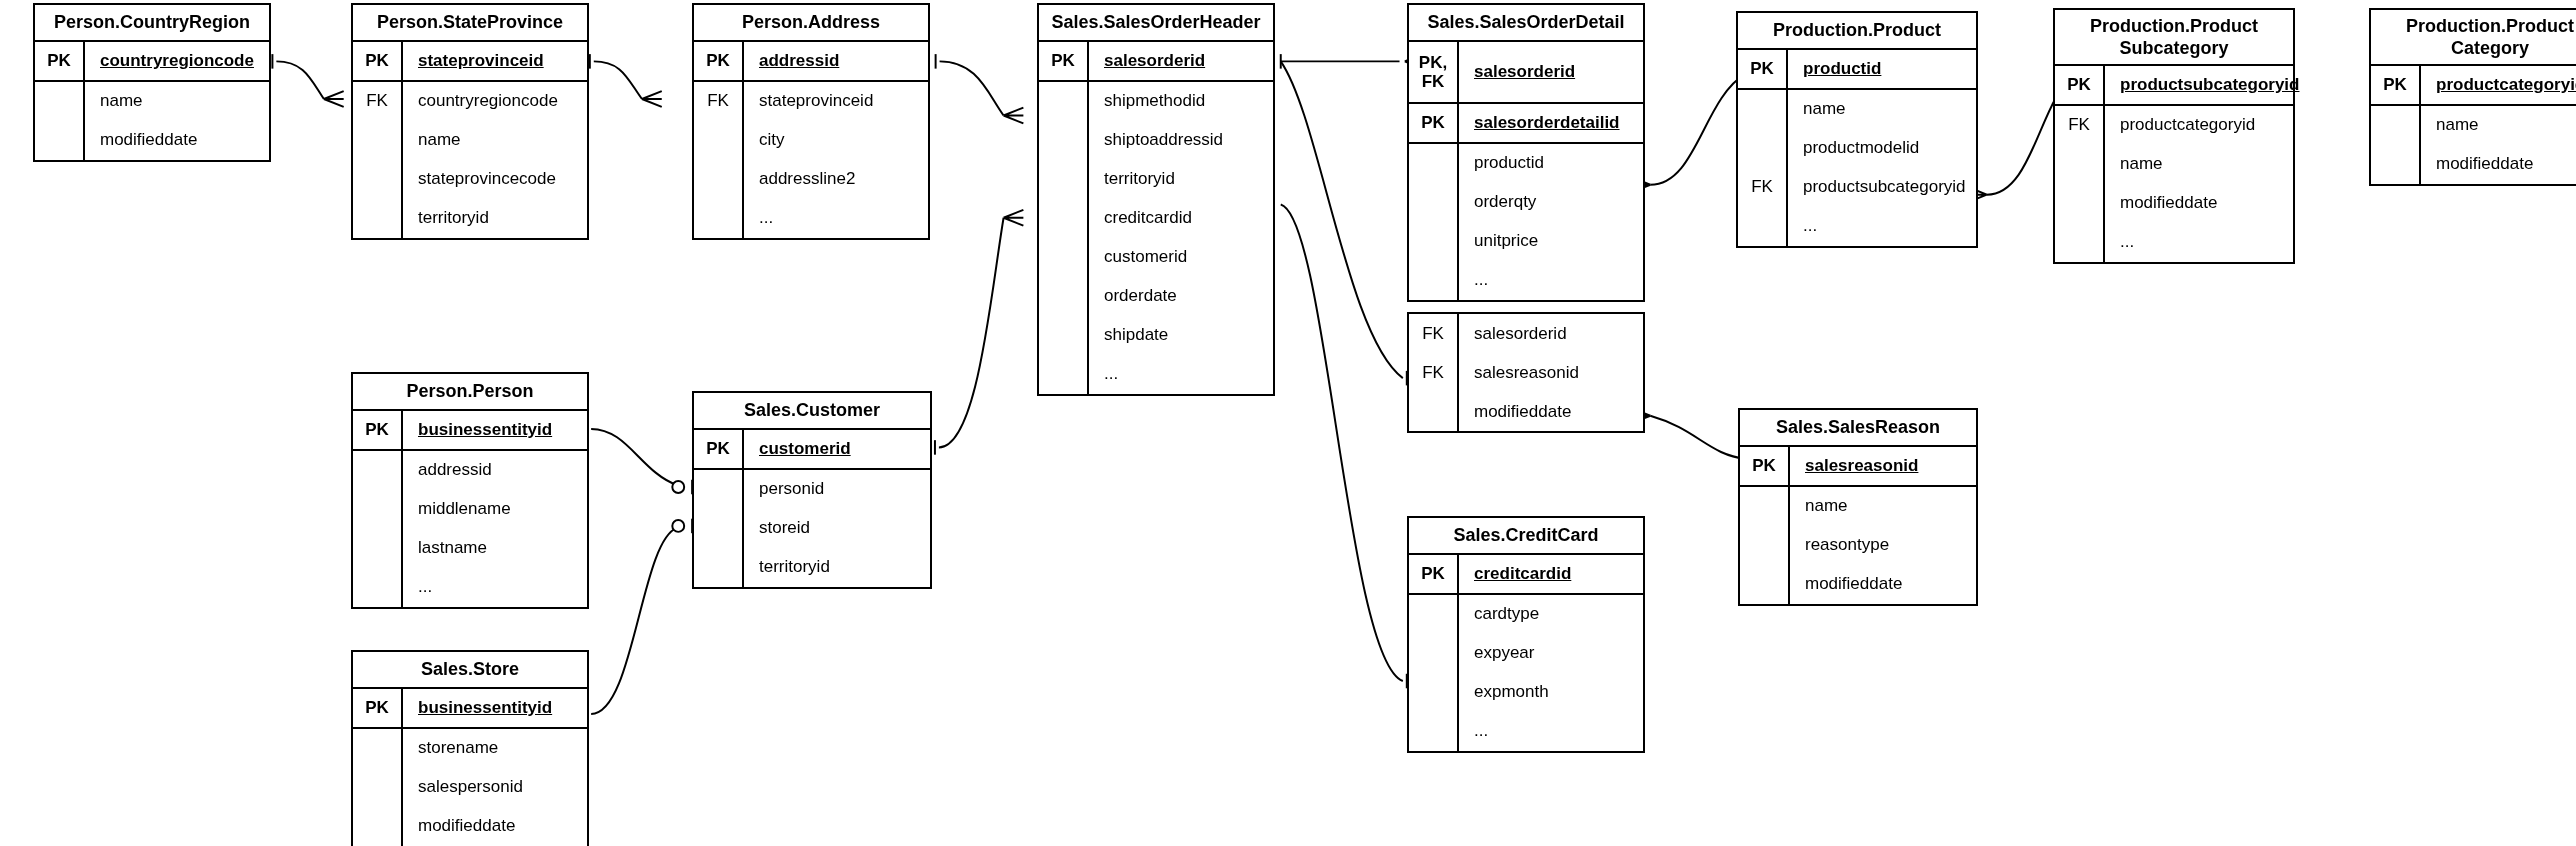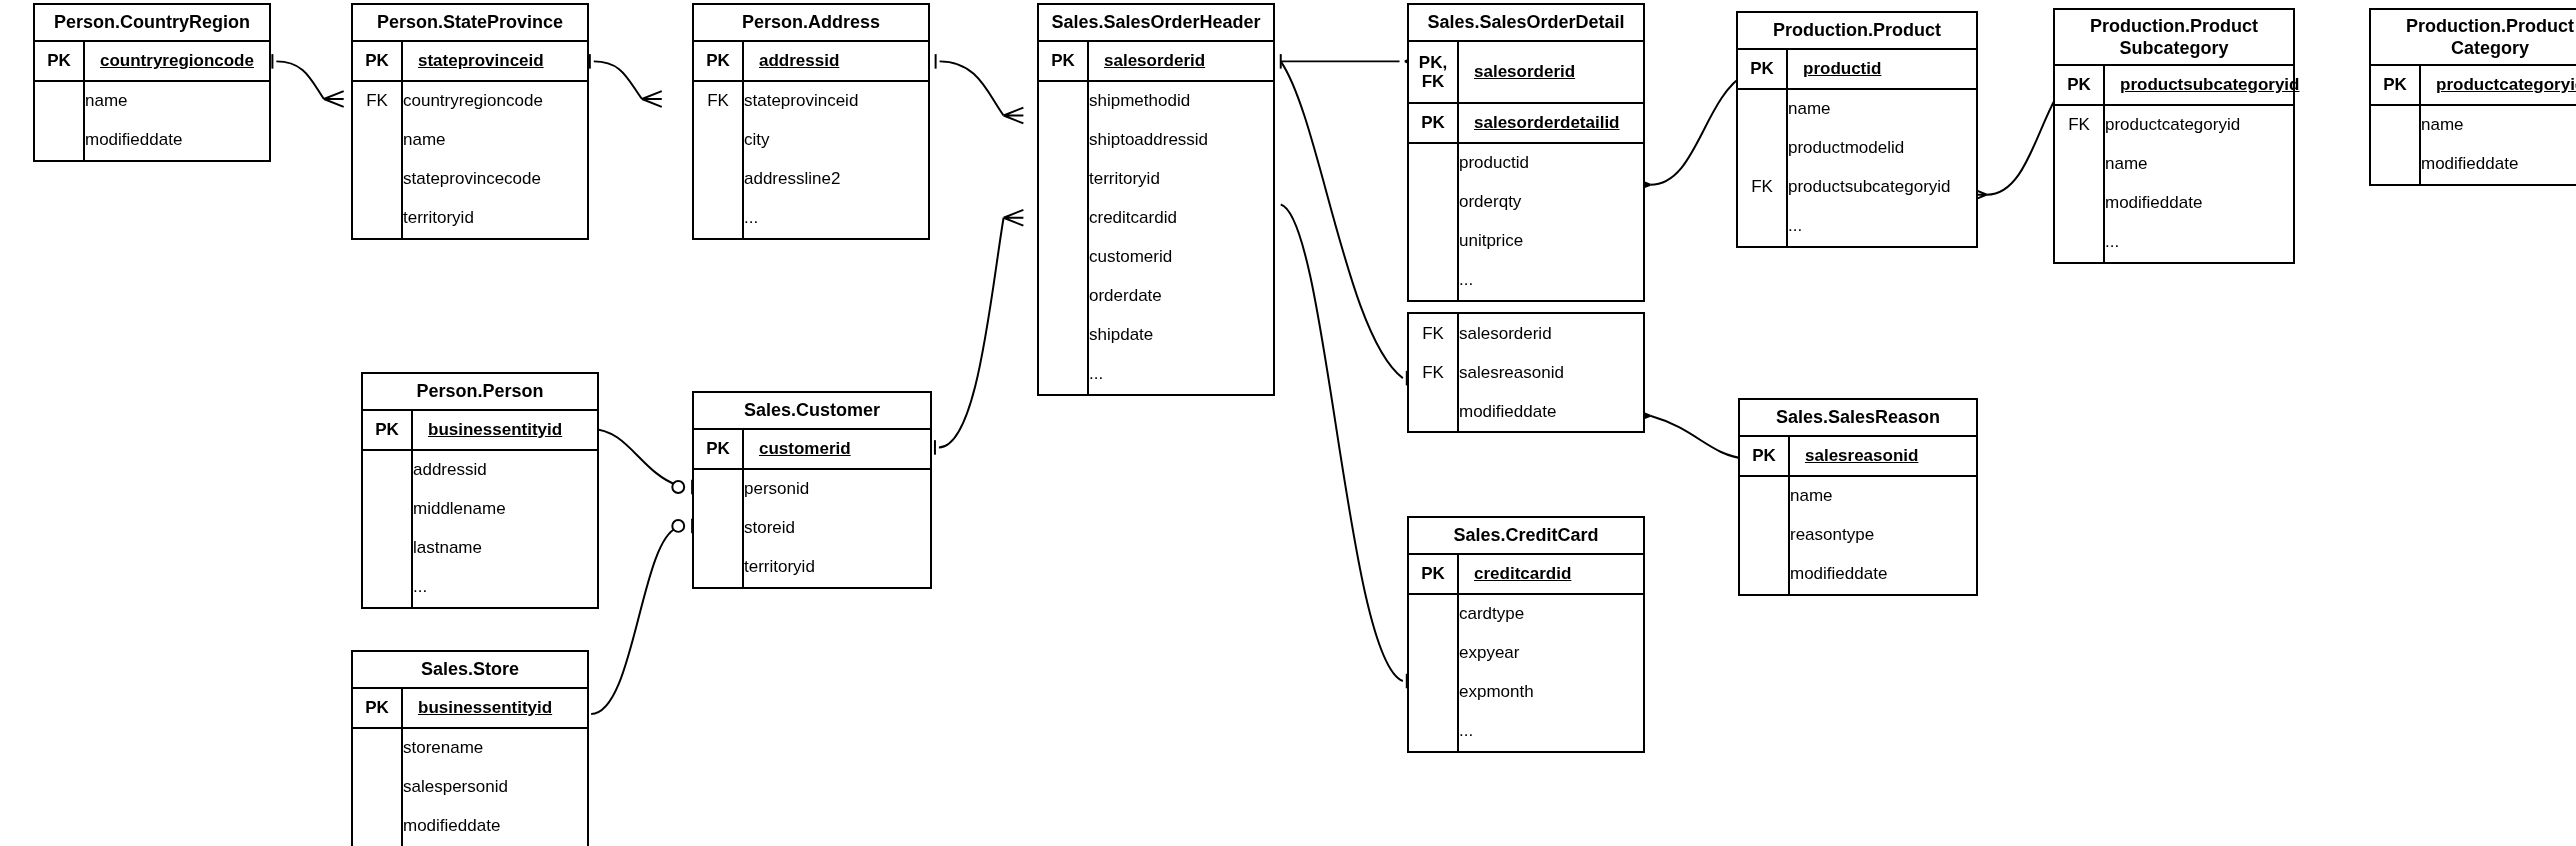--- a/index.html
+++ b/index.html
@@ -70,21 +70,21 @@
     display:flex;
     flex-direction:column;
   }
   .body-names{flex:1;display:flex;flex-direction:column;}
   .bk{
     display:flex;align-items:center;justify-content:center;
     font-size:17px;color:#000;box-sizing:border-box;
   }
   .bn{
     display:flex;align-items:center;
-    font-size:17px;color:#000;box-sizing:border-box;
+    padding-left:15px;font-size:17px;color:#000;box-sizing:border-box;
   }
 </style>
 </head>
 <body>
 
 <div id="canvas">
   <svg id="links" viewBox="0 0 3902 1282" xmlns="http://www.w3.org/2000/svg">
     <g fill="none" stroke="#000" stroke-width="3">
 
       <path d="M368,93 C410,93 420,120 440,150"></path>
@@ -317,21 +317,21 @@
         <div class="body-keys">
           <div class="bk" style="height: 39px;"></div>
           <div class="bk" style="height: 39px;"></div>
         </div>
         <div class="body-names">
           <div class="bn" style="height: 39px;">name</div>
           <div class="bn" style="height: 39px;">modifieddate</div>
         </div>
       </div>
     </div>
-    <div class="entity" style="left: 328px; top: 372px; width: 238px;">
+    <div class="entity" style="left: 318px; top: 372px; width: 238px;">
       <div class="ent-title">Person.Person</div>
       <div class="attr-row pk-row" style="height: 40px;">
         <div class="key-cell bold">PK</div>
         <div class="name-cell pk">businessentityid</div>
       </div>
       <div class="body-block">
         <div class="body-keys">
           <div class="bk" style="height: 39px;"></div>
           <div class="bk" style="height: 39px;"></div>
           <div class="bk" style="height: 39px;"></div>
@@ -390,21 +390,21 @@
           <div class="bk" style="height: 39px;">FK</div>
           <div class="bk" style="height: 39px;"></div>
         </div>
         <div class="body-names">
           <div class="bn" style="height: 39px;">salesorderid</div>
           <div class="bn" style="height: 39px;">salesreasonid</div>
           <div class="bn" style="height: 39px;">modifieddate</div>
         </div>
       </div>
     </div>
-    <div class="entity" style="left: 1705px; top: 398px; width: 240px;">
+    <div class="entity" style="left: 1705px; top: 408px; width: 240px;">
       <div class="ent-title">Sales.SalesReason</div>
       <div class="attr-row pk-row" style="height: 40px;">
         <div class="key-cell bold">PK</div>
         <div class="name-cell pk">salesreasonid</div>
       </div>
       <div class="body-block">
         <div class="body-keys">
           <div class="bk" style="height: 39px;"></div>
           <div class="bk" style="height: 39px;"></div>
           <div class="bk" style="height: 39px;"></div>

